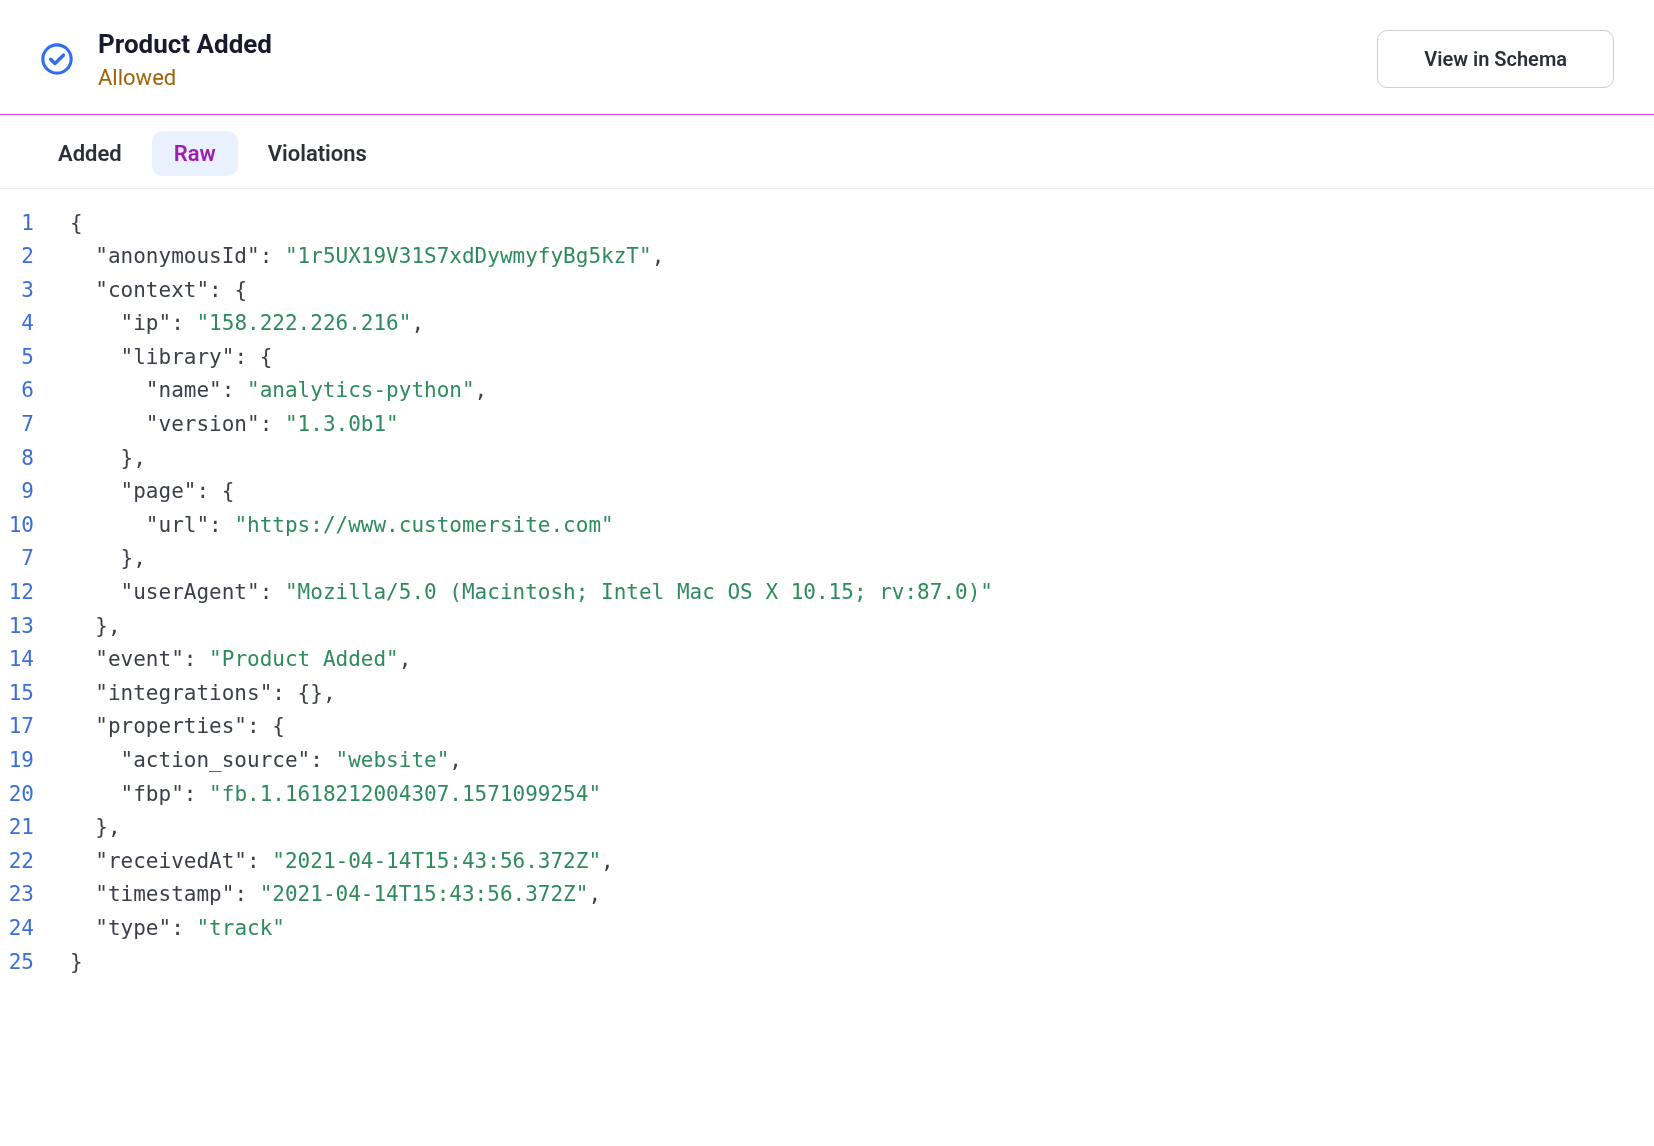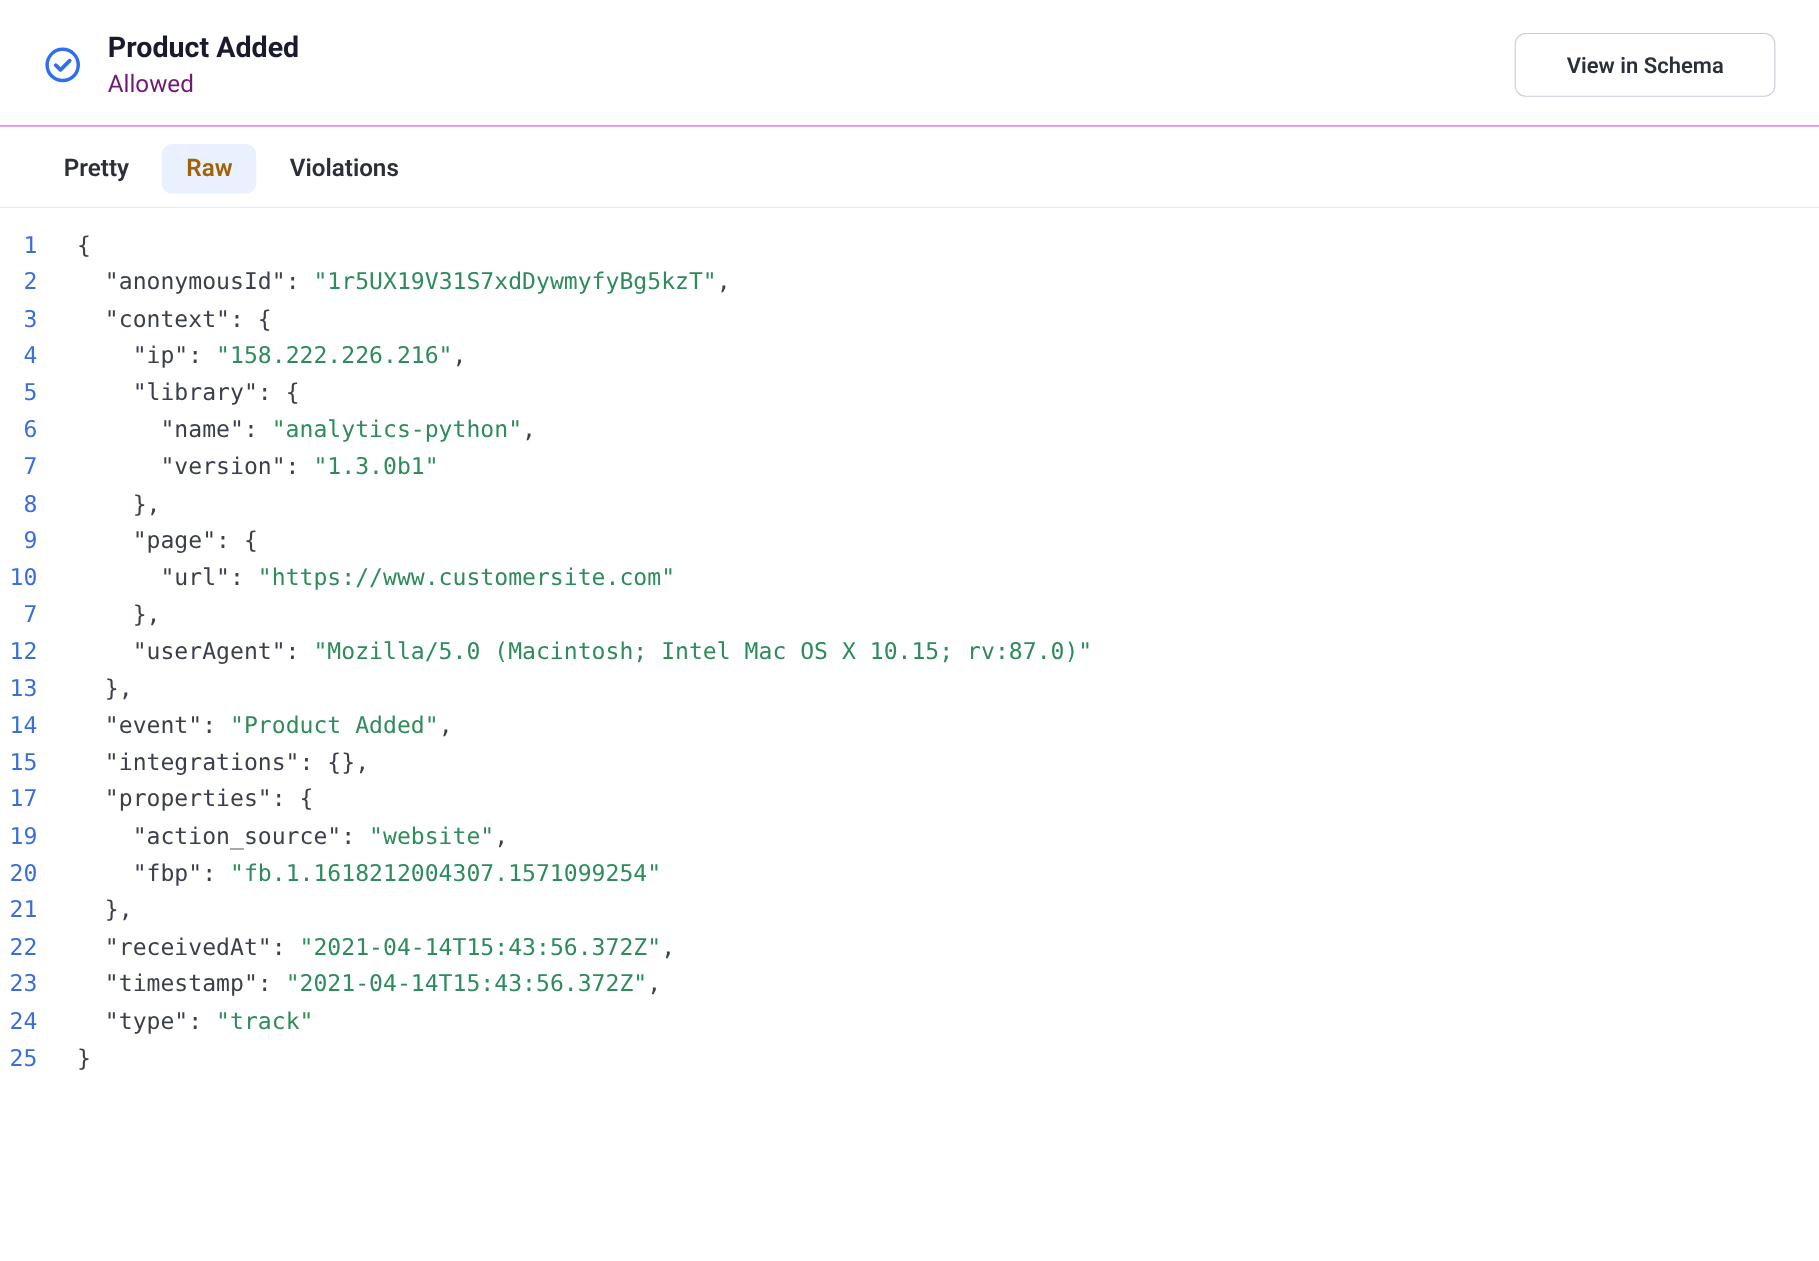--- a/index.html
+++ b/index.html
@@ -28,21 +28,21 @@
       flex: 1;
     }
     .title {
       font-size: 26px;
       font-weight: 700;
       color: #1a1a2e;
       line-height: 1.25;
     }
     .subtitle {
       font-size: 22px;
-      color: #701a75;
+      color: #a16207;
       margin-top: 4px;
     }
     .header-actions {
       display: flex;
       gap: 16px;
     }
     .btn {
       background: #ffffff;
       border: 1.5px solid #c9ced6;
       border-radius: 10px;
@@ -63,21 +63,21 @@
     .tab {
       padding: 10px 22px;
       font-size: 22px;
       font-weight: 600;
       color: #2a2f3a;
       border-radius: 10px;
       cursor: pointer;
     }
     .tab.active {
       background: #e8f1fd;
-      color: #a16207;
+      color: #a21caf;
     }
     .code-area {
       padding: 18px 0 40px 0;
       font-family: ui-monospace, "SF Mono", Menlo, Monaco, Consolas, monospace;
       font-size: 21px;
       line-height: 1.6;
     }
     .code-line {
       display: flex;
       white-space: pre;
@@ -111,21 +111,21 @@
   <div class="header-titles">
     <div class="title">Product Added</div>
     <div class="subtitle">Allowed</div>
   </div>
   <div class="header-actions">
     <button class="btn">View in Schema</button>
   </div>
 </div>
 
 <div class="tabs">
-  <div class="tab">Pretty</div>
+  <div class="tab">Added</div>
   <div class="tab active">Raw</div>
   <div class="tab">Violations</div>
 </div>
 
 <div class="code-area" id="code-area">
     <div class="code-line"><span class="line-num">1</span><span class="line-content"><span class="tok-pun">{</span></span></div>
     <div class="code-line"><span class="line-num">2</span><span class="line-content"><span class="tok-pun">  </span><span class="tok-key">"anonymousId"</span><span class="tok-pun">: </span><span class="tok-str">"1r5UX19V31S7xdDywmyfyBg5kzT"</span><span class="tok-pun">,</span></span></div>
     <div class="code-line"><span class="line-num">3</span><span class="line-content"><span class="tok-pun">  </span><span class="tok-key">"context"</span><span class="tok-pun">: {</span></span></div>
     <div class="code-line"><span class="line-num">4</span><span class="line-content"><span class="tok-pun">    </span><span class="tok-key">"ip"</span><span class="tok-pun">: </span><span class="tok-str">"158.222.226.216"</span><span class="tok-pun">,</span></span></div>
     <div class="code-line"><span class="line-num">5</span><span class="line-content"><span class="tok-pun">    </span><span class="tok-key">"library"</span><span class="tok-pun">: {</span></span></div>

